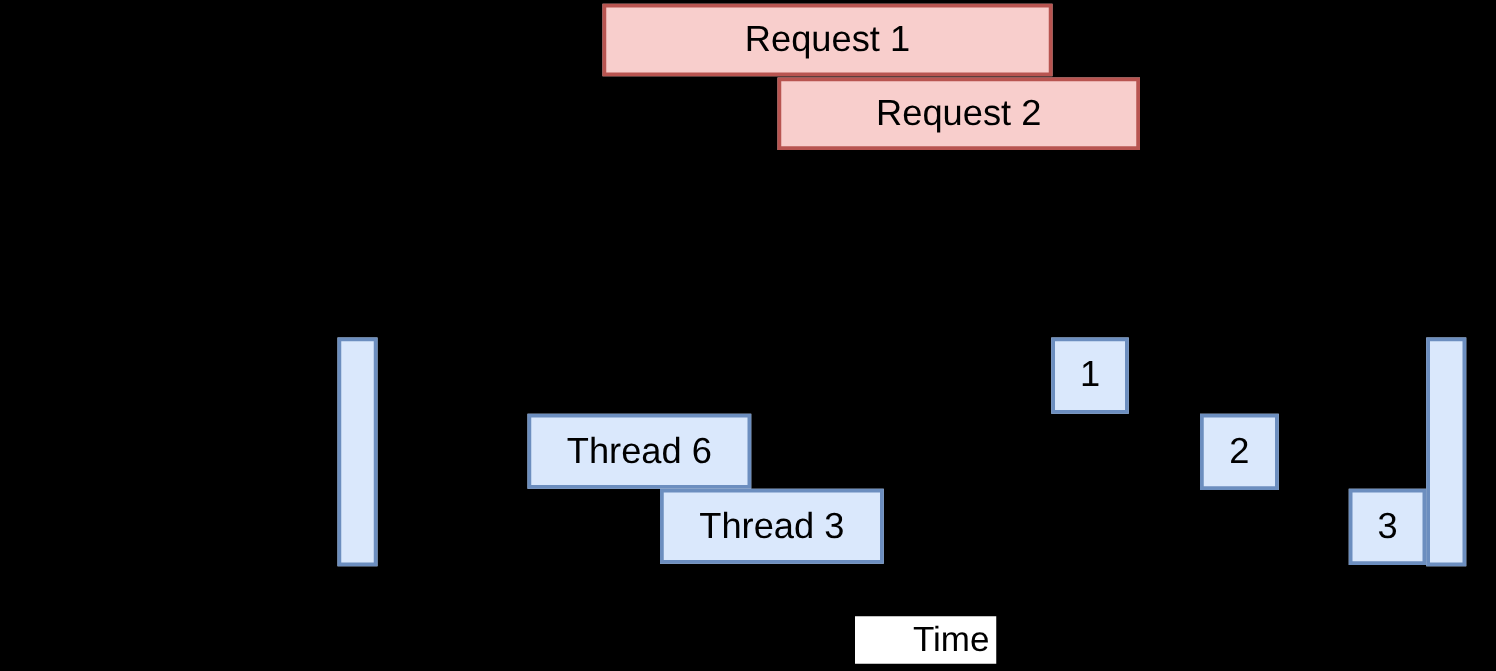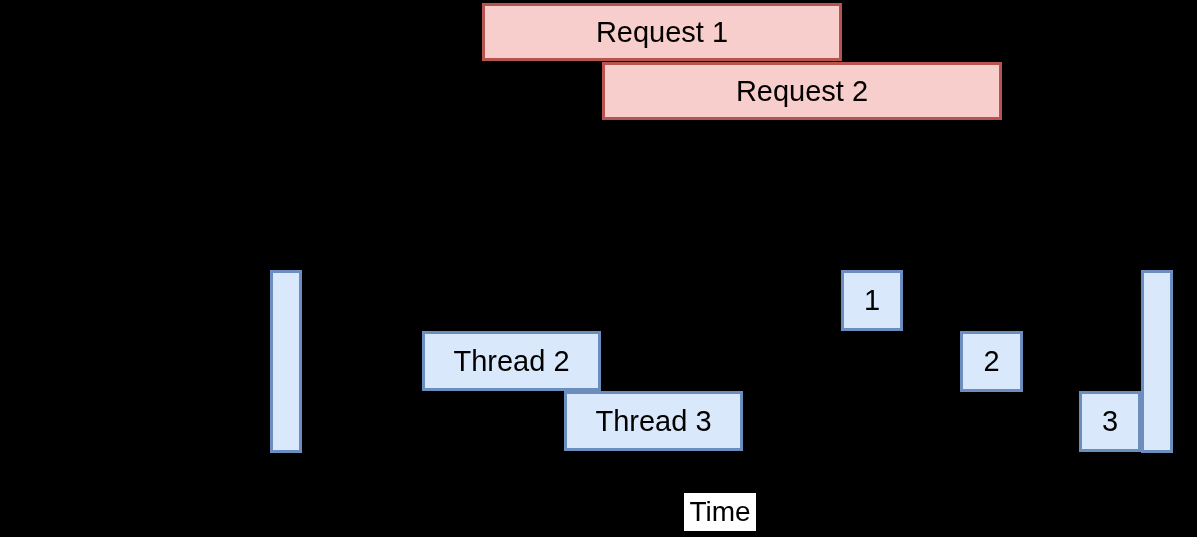--- a/index.html
+++ b/index.html
@@ -53,45 +53,46 @@
     left: 684px;
     top: 493px;
     width: 72px;
     height: 38px;
     background: var(--axis-label-bg, #ffffff);
     color: var(--axis-label-color, #000000);
     display: flex;
     align-items: center;
     justify-content: center;
     font-size: 28px;
+    padding-left: 41px;
   }
   
   #req1 { left: 482px; top: 3px; }
-  #req2 { left: 602px; top: 62px; width: 400px; }
+  #req2 { left: 622px; top: 62px; width: 290px; }
   #req3 { left: 722px; top: 121px; width: 361px; }
   #poolStart { left: 270px; }
   #thr1 { left: 302px; top: 270px; }
   #thr2 { left: 422px; top: 331px; }
-  #thr3 { left: 564px; top: 391px; }
+  #thr3 { left: 528px; top: 391px; }
   #resp1 { left: 841px; top: 270px; }
   #resp2 { left: 960px; top: 331px; width: 63px; }
   #resp3 { left: 1079px; top: 391px; }
   #poolEnd { left: 1141px; }
 </style>
 </head>
 <body>
 
 <div class="canvas">
 
   <div id="req1" class="box request">Request 1</div>
   <div id="req2" class="box request">Request 2</div>
 
   <div id="poolStart" class="box pool vbar"></div>
 
-  <div id="thr2" class="box pool thread">Thread 2</div>
+  <div id="thr2" class="box pool thread">Thread 6</div>
   <div id="thr3" class="box pool thread">Thread 3</div>
 
   <div id="resp1" class="box pool response">1</div>
   <div id="resp2" class="box pool response">2</div>
   <div id="resp3" class="box pool response">3</div>
 
   <div id="poolEnd" class="box pool vbar"></div>
 
   <div class="time-label">Time</div>
 

